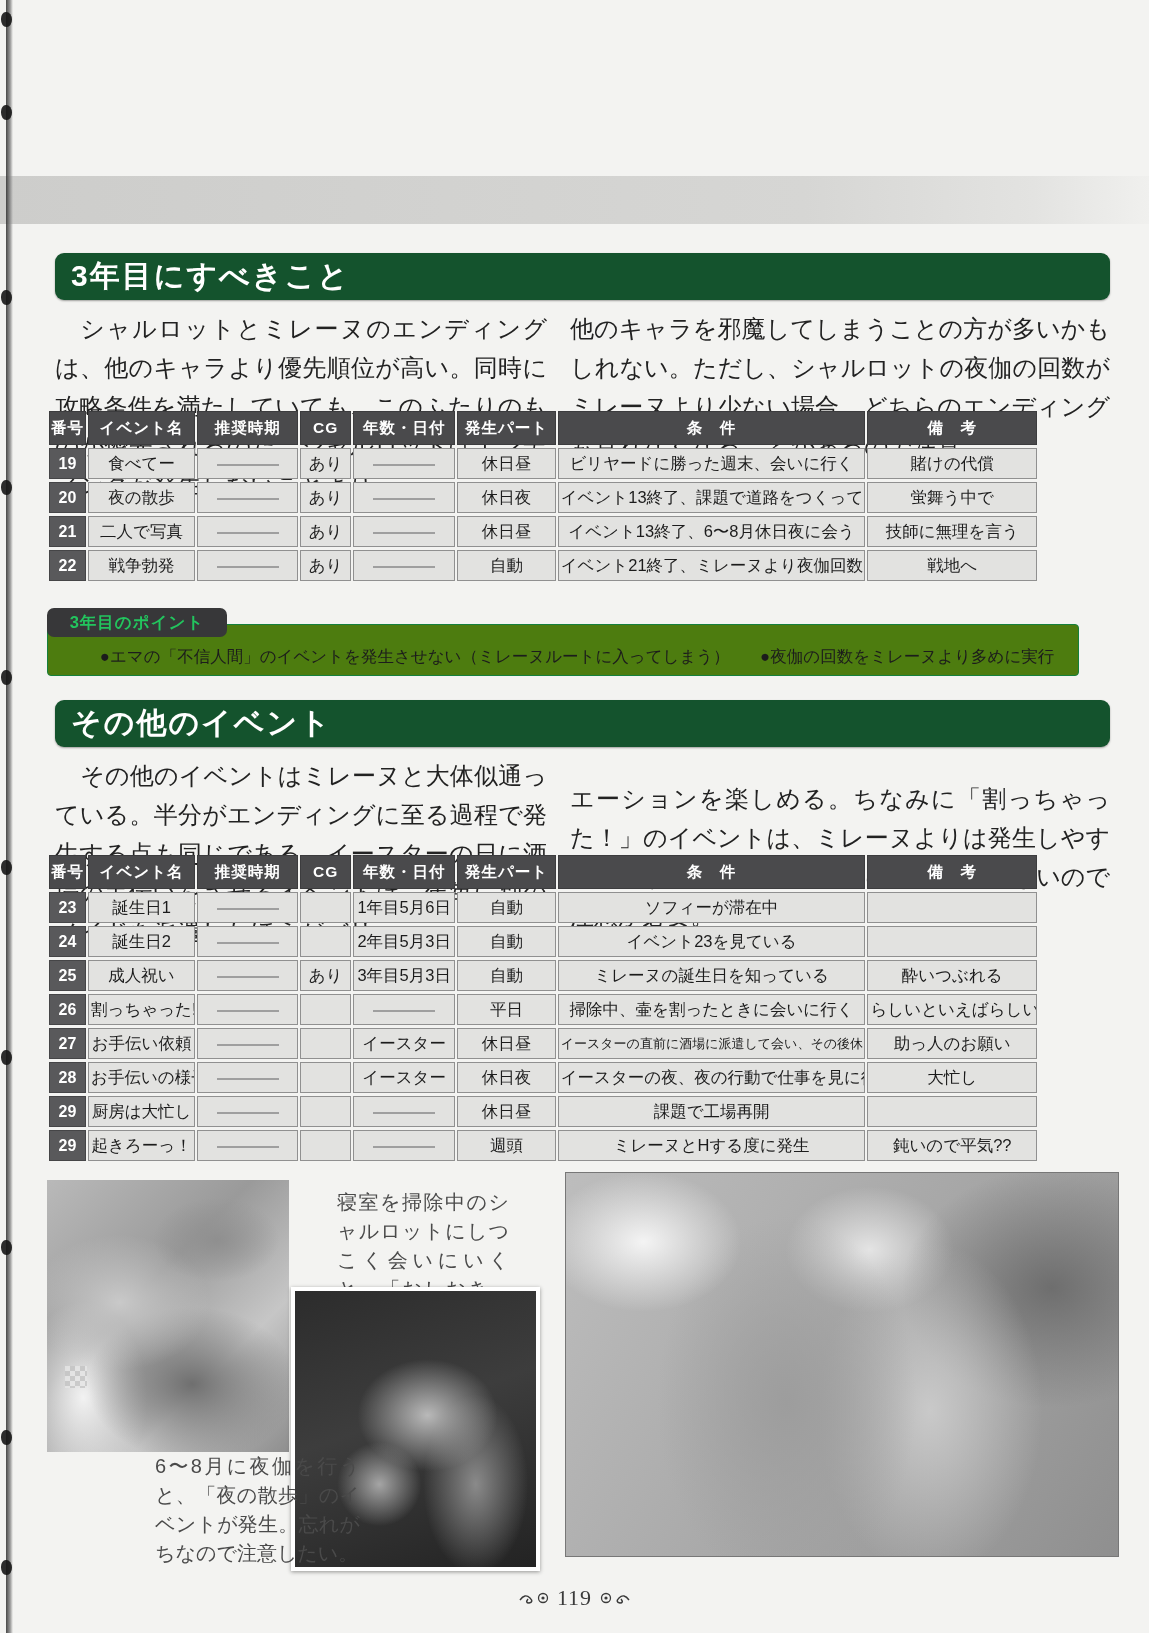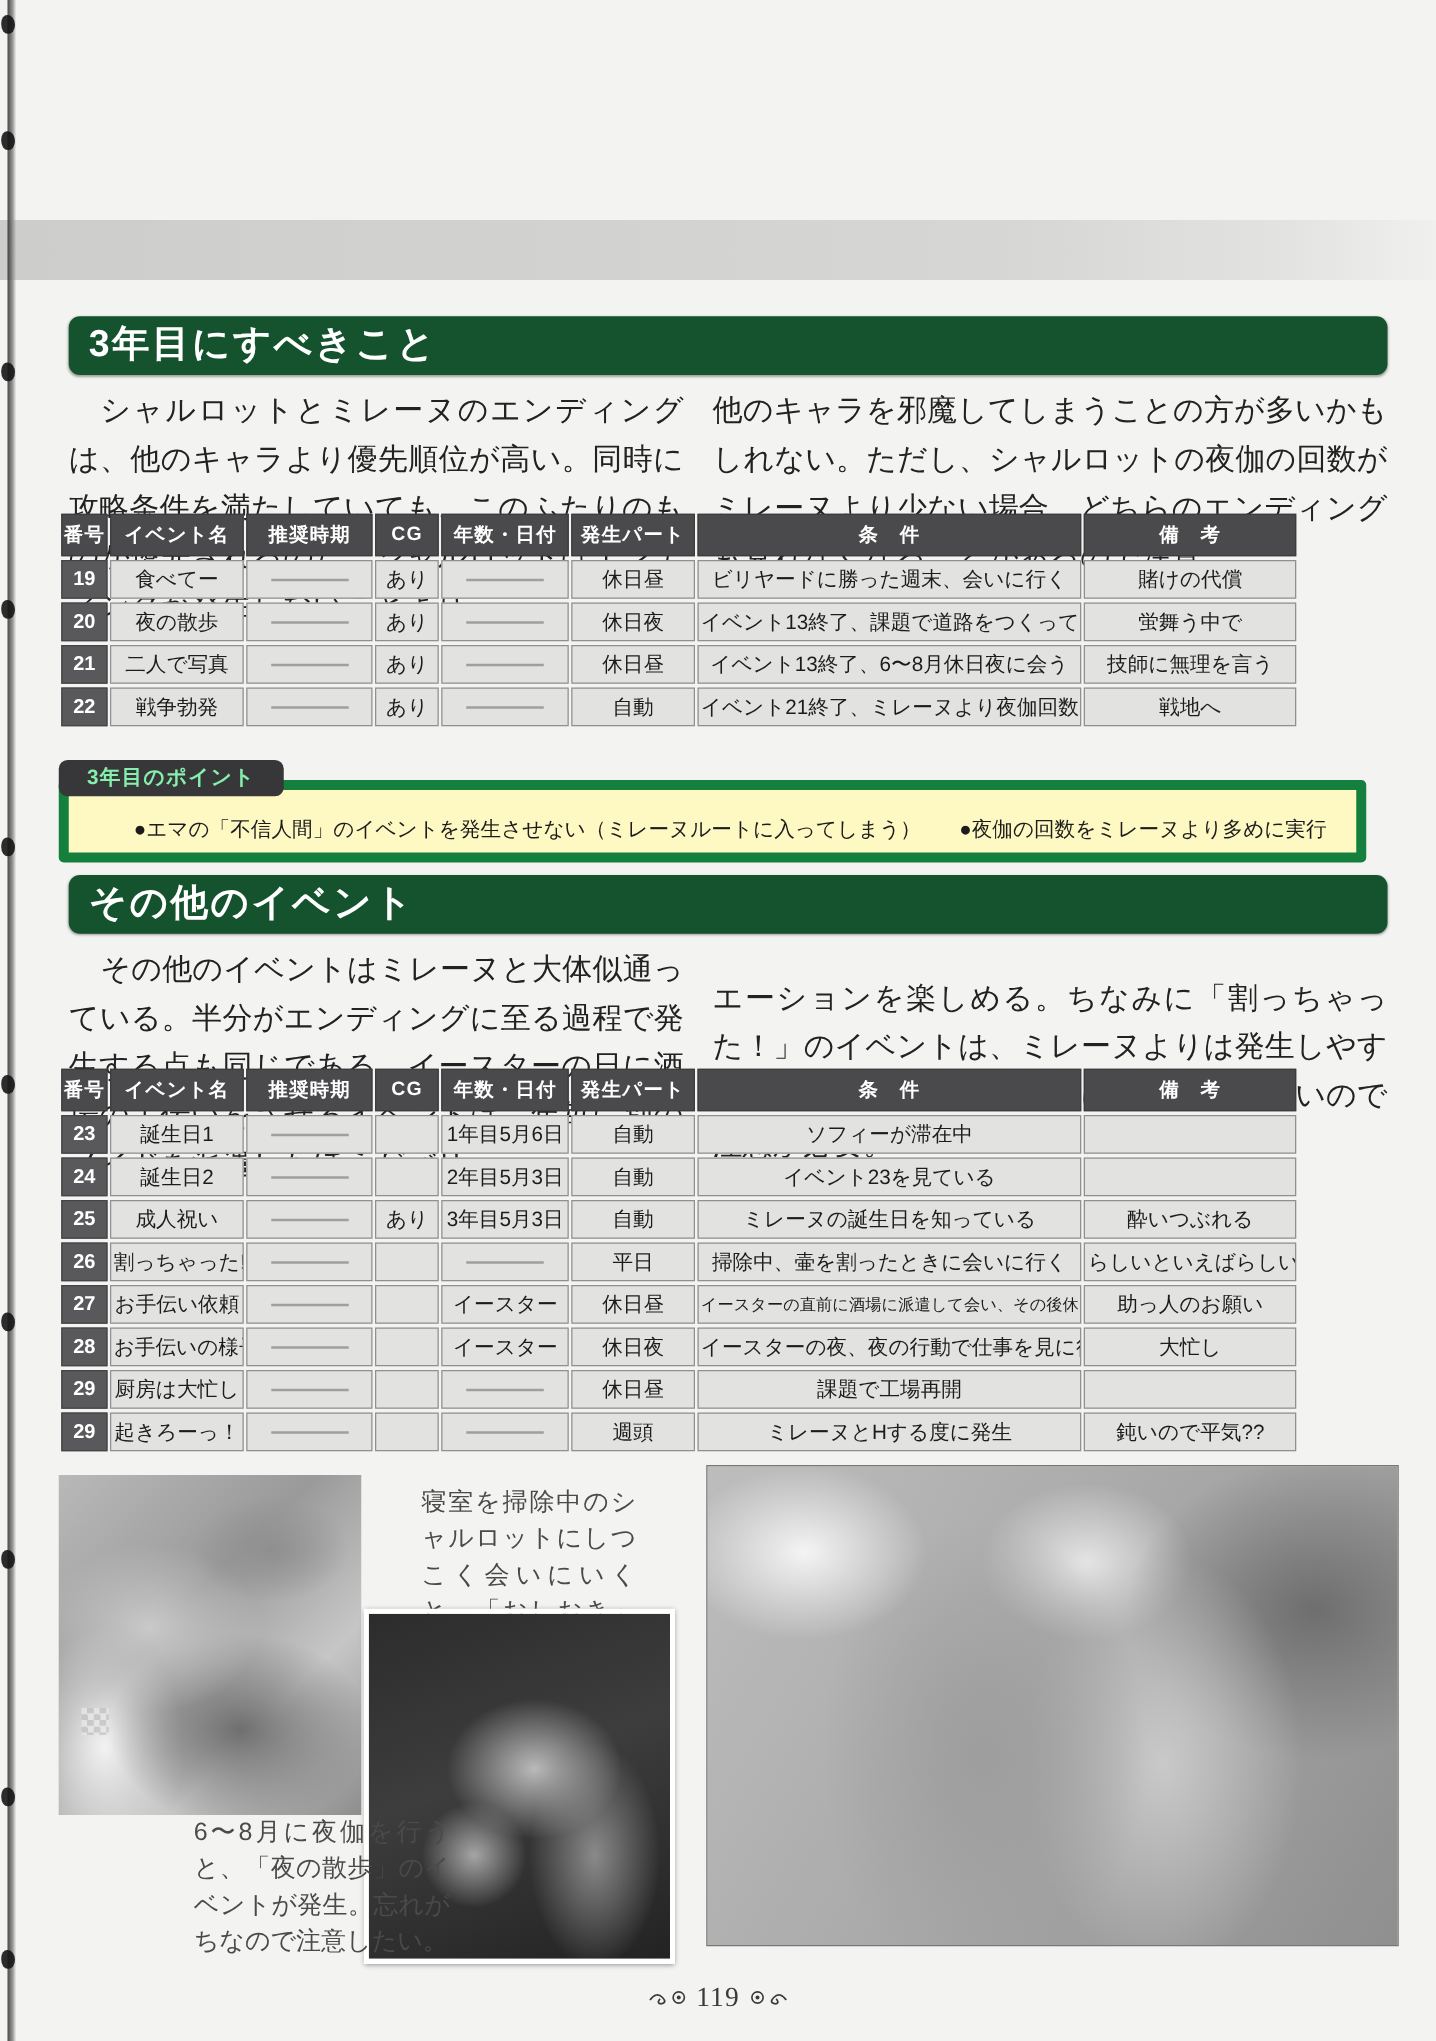--- a/index.html
+++ b/index.html
@@ -21,22 +21,22 @@
   
   table.evt{position:absolute;left:47px;border-collapse:separate;border-spacing:2.5px 3.5px;table-layout:fixed;width:992px;}
   table.evt th{background:#4a4a4c;color:#fff;font-size:15.5px;font-weight:bold;height:30px;letter-spacing:1px;border:1px solid #3c3c3e;}
   table.evt td{background:#e2e2e0;border:1px solid #909090;height:29px;text-align:center;font-size:16.5px;color:#1c1c1c;
     overflow:hidden;white-space:nowrap;padding:0 2px;}
   table.evt td.num{background:#59595b;color:#fff;font-weight:bold;font-size:16px;border:1px solid #454547;}
   table.evt td.small{font-size:13px;}
   .dashline{display:inline-block;width:62px;height:2px;background:#9f9f9f;vertical-align:middle;}
   
   .pt-label{position:absolute;left:47px;width:180px;height:29px;background:#373739;border-radius:7px;z-index:2;
-    color:#86efac;font-weight:bold;font-size:16.5px;line-height:28px;text-align:center;letter-spacing:1px;}
-  .pt-box{position:absolute;left:47px;width:1030px;height:50px;border:8px solid #15803d;border-radius:4px;background:#fef9c3;}
+    color:#22c55e;font-weight:bold;font-size:16.5px;line-height:28px;text-align:center;letter-spacing:1px;}
+  .pt-box{position:absolute;left:47px;width:1030px;height:50px;border:1px solid #15803d;border-radius:4px;background:#4d7c0f;}
   .pt-box .bullets{position:absolute;left:52px;right:10px;bottom:7px;font-size:16.5px;color:#1c1c1c;white-space:nowrap;}
   .pt-box .bullets span{margin-right:26px;}
   
   .art{position:absolute;filter:grayscale(100%);}
   .art-left{left:47px;top:1180px;width:242px;height:272px;
     background:
       radial-gradient(90px 60px at 70% 22%,#8f8f8f 0%,rgba(0,0,0,0) 70%),
       radial-gradient(120px 90px at 30% 45%,#c9c9c9 0%,rgba(0,0,0,0) 75%),
       radial-gradient(150px 110px at 60% 75%,#6f6f6f 0%,rgba(0,0,0,0) 70%),
       radial-gradient(80px 120px at 15% 80%,#f2f2f2 0%,rgba(0,0,0,0) 80%),

